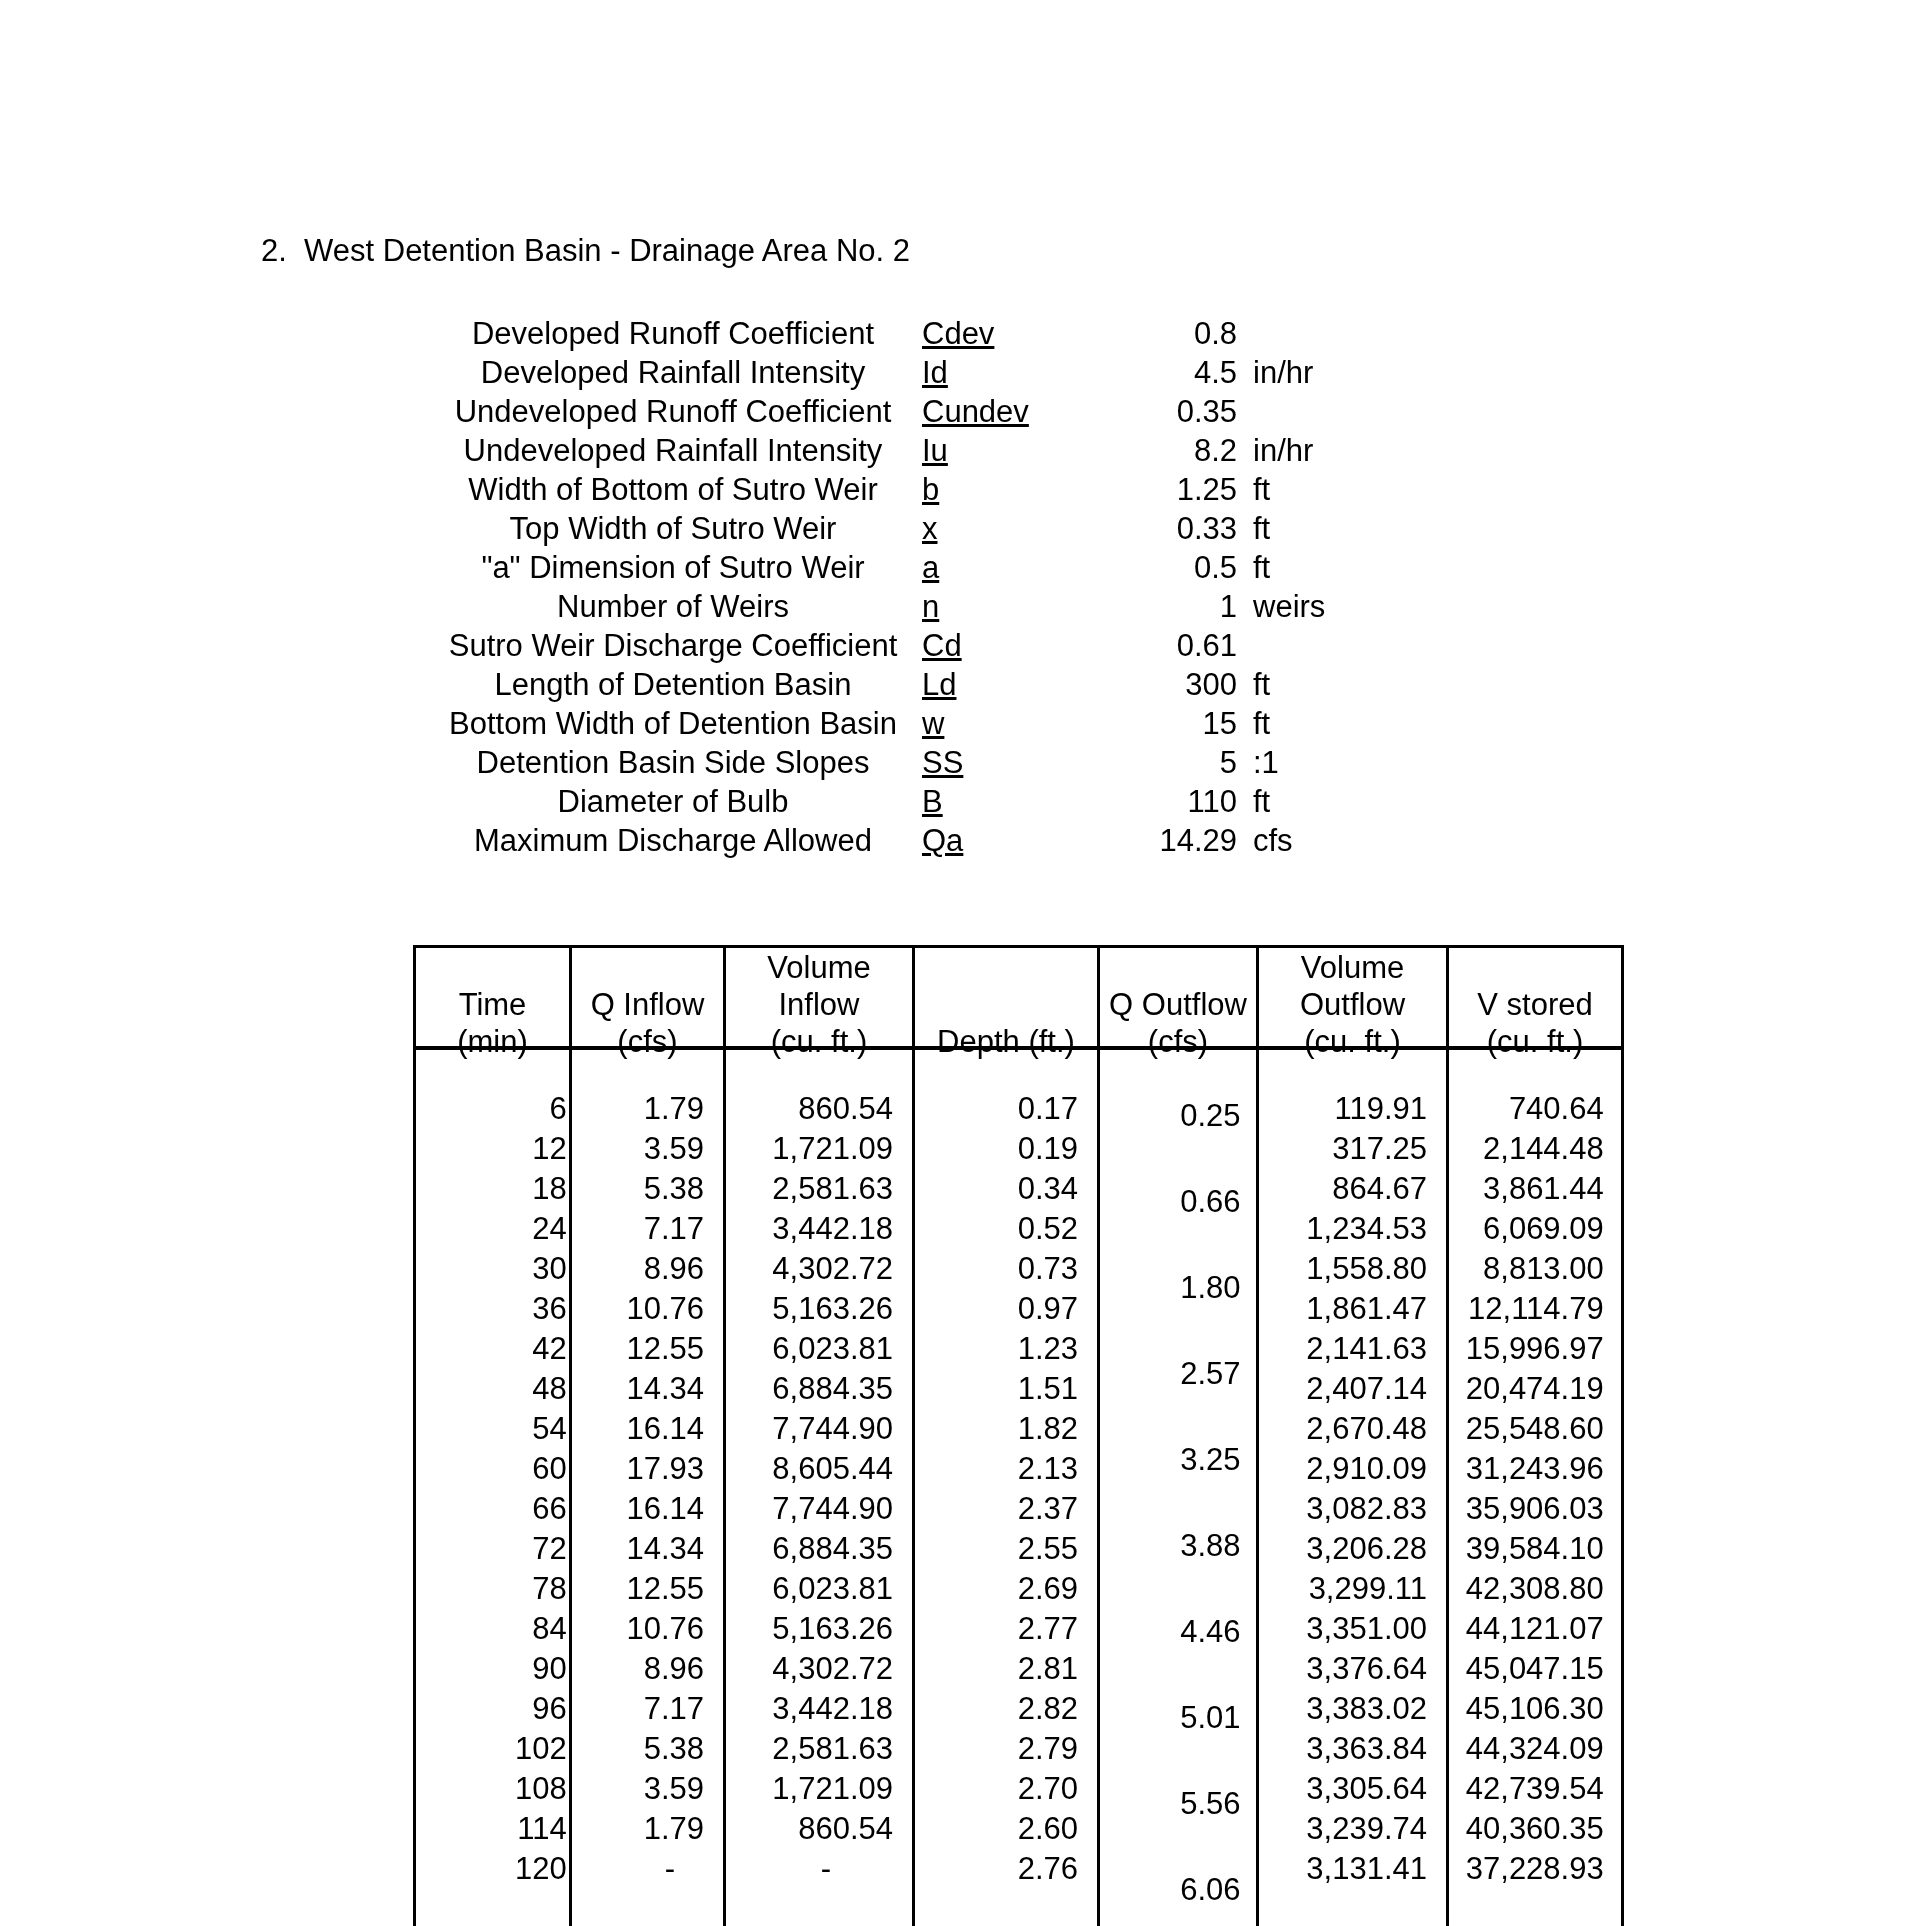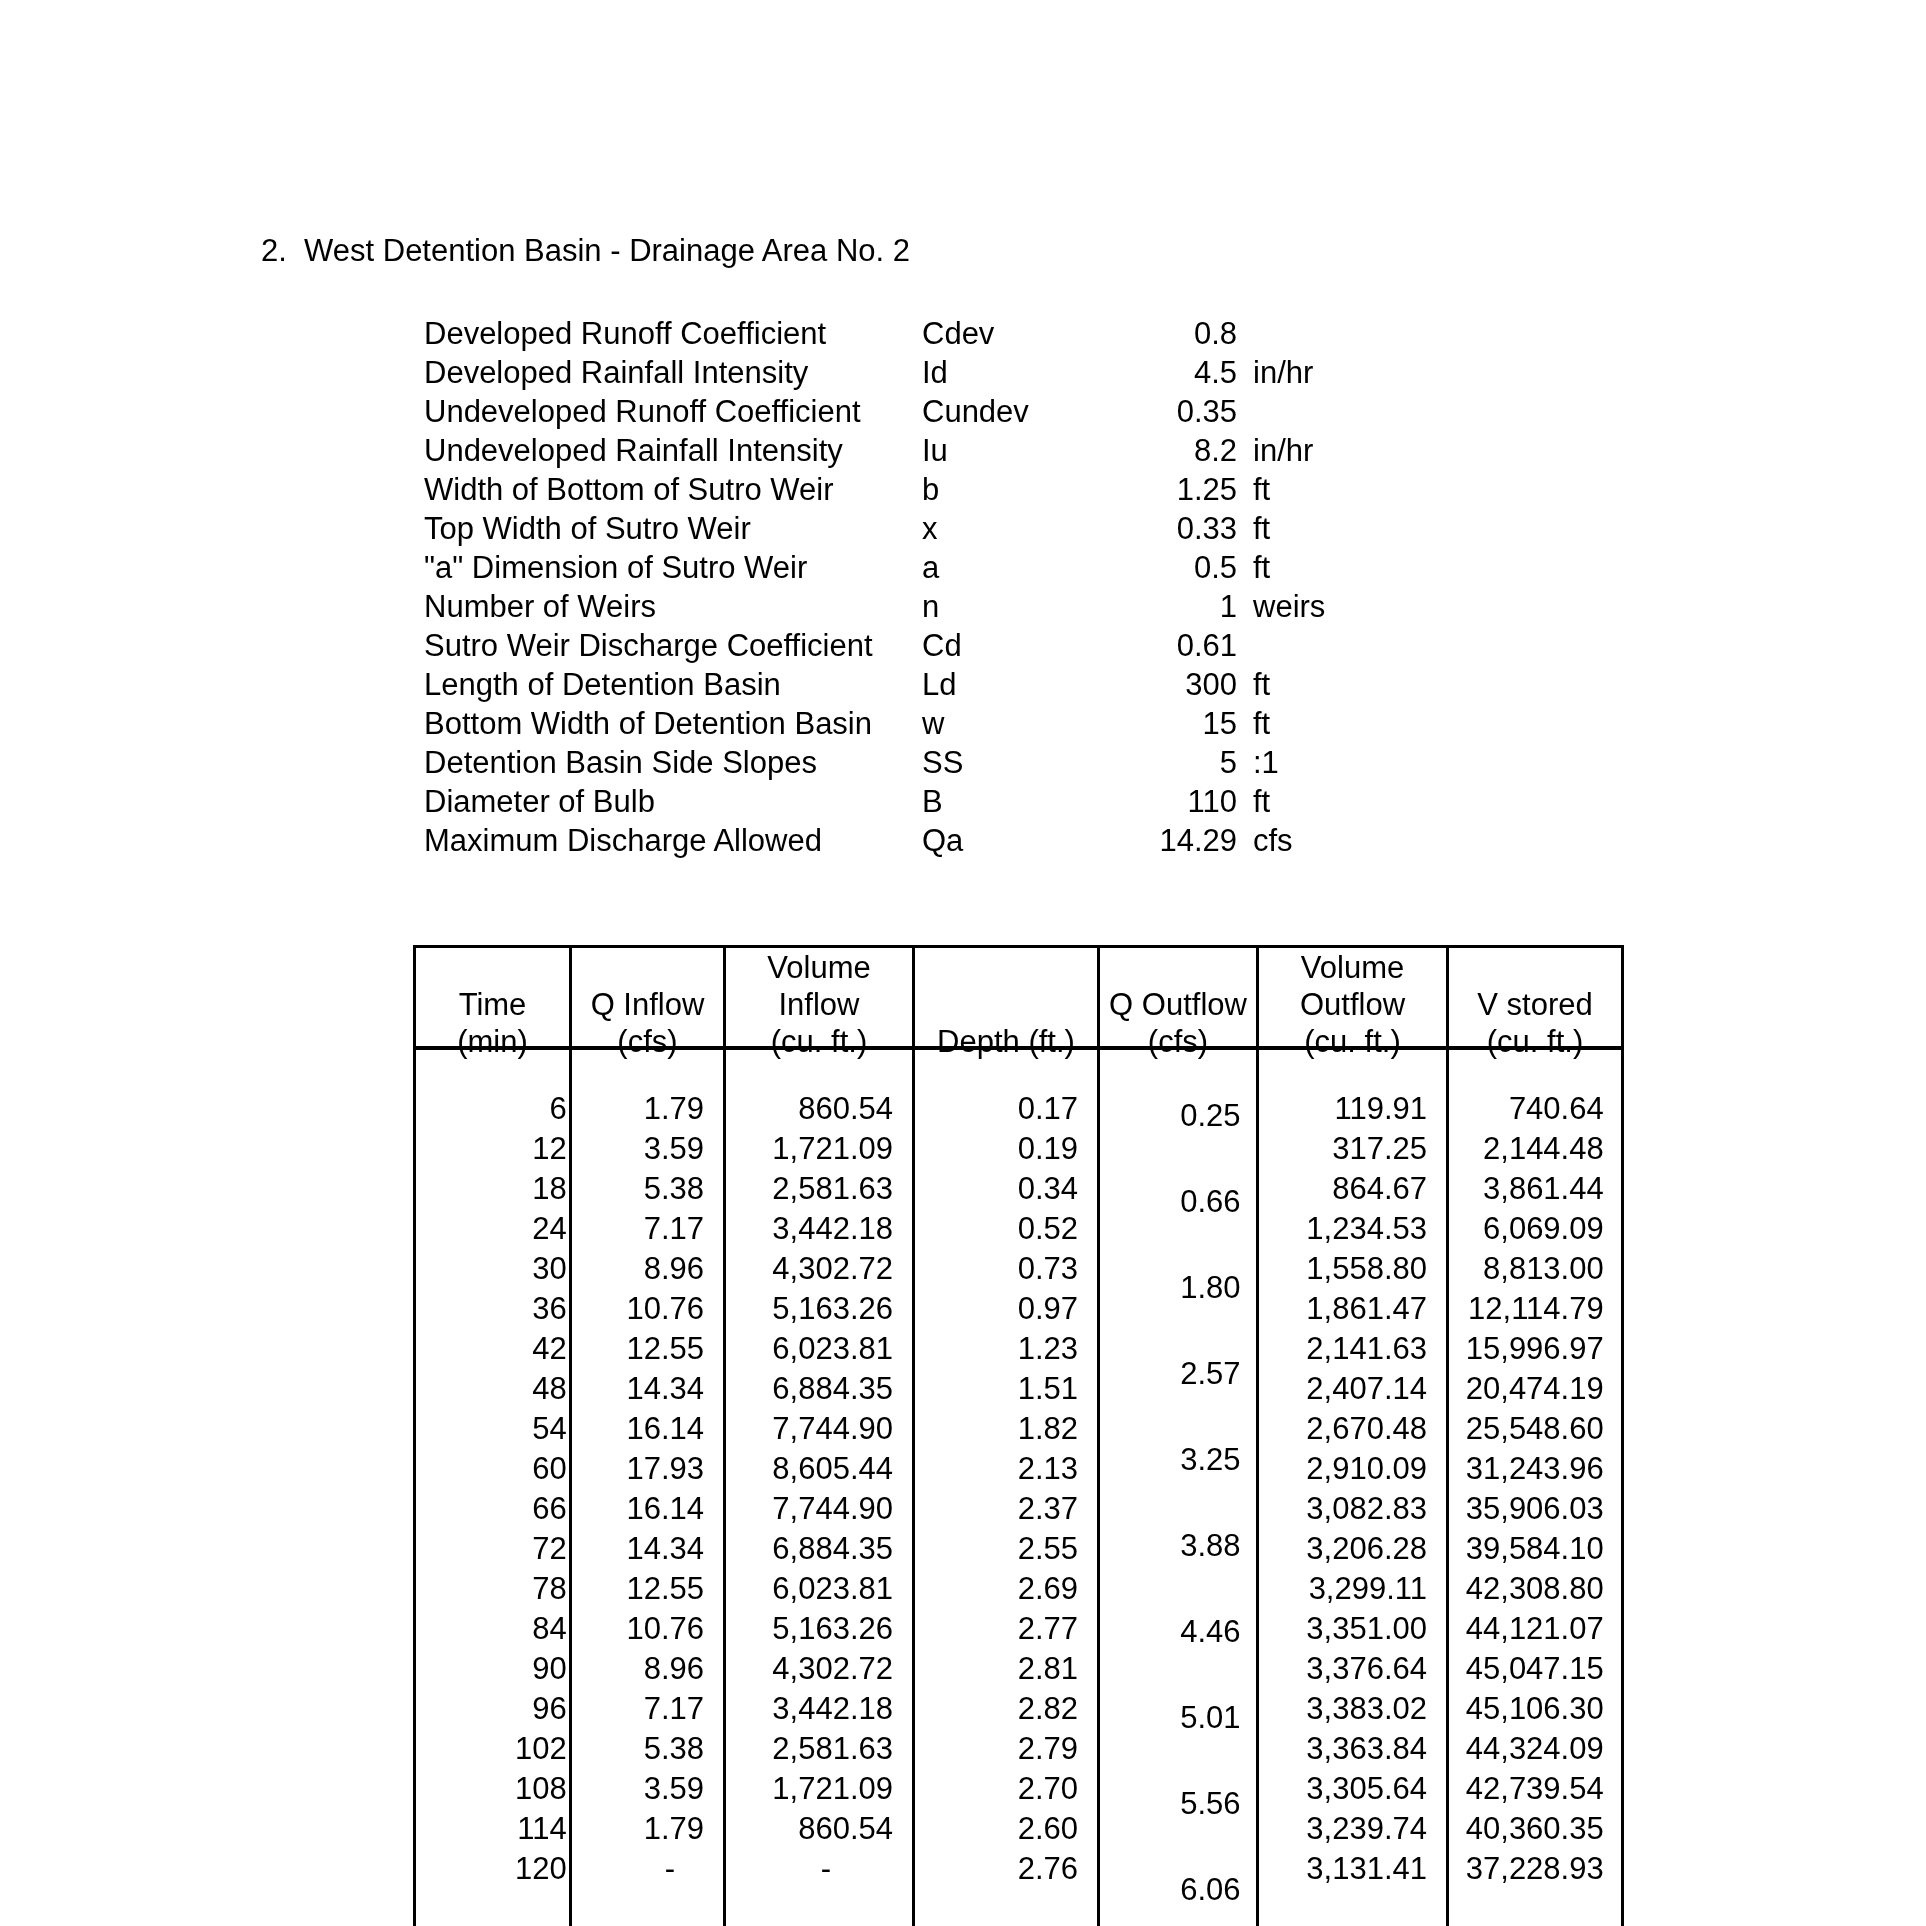--- a/index.html
+++ b/index.html
@@ -31,22 +31,22 @@
     position: absolute;
     left: 424px;
     top: 314px;
   }
   .param-row {
     display: flex;
     height: 39px;
     line-height: 39px;
     white-space: nowrap;
   }
-  .p-label  { width: 498px; }
-  .p-symbol { width: 198px; }
+  .p-label  { width: 498px; text-align: center; }
+  .p-symbol { width: 198px; text-decoration: underline; }
   .p-value  { width: 117px; text-align: right; }
   .p-unit   { padding-left: 16px; }
   
   .dtable {
     position: absolute;
     left: 413px;
     top: 945px;
     width: 1211px;
     height: 997px;
     box-sizing: border-box;

